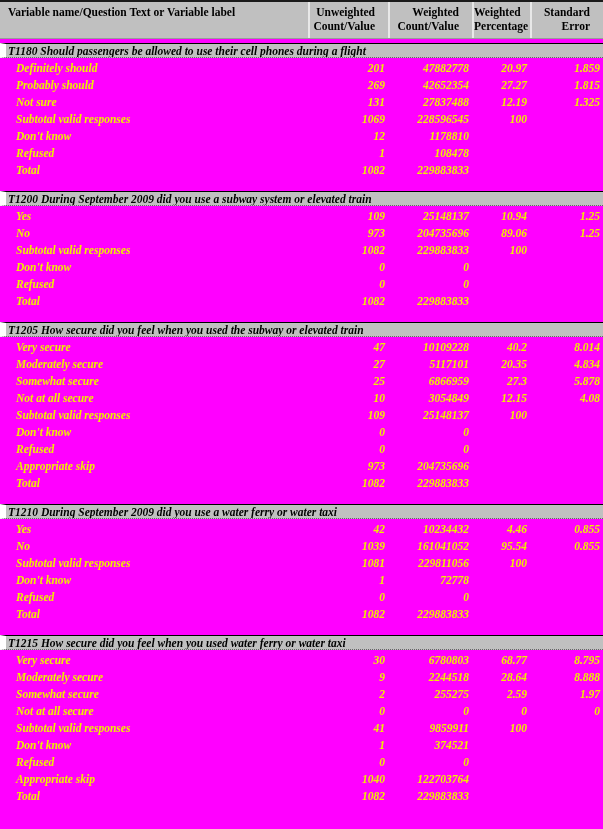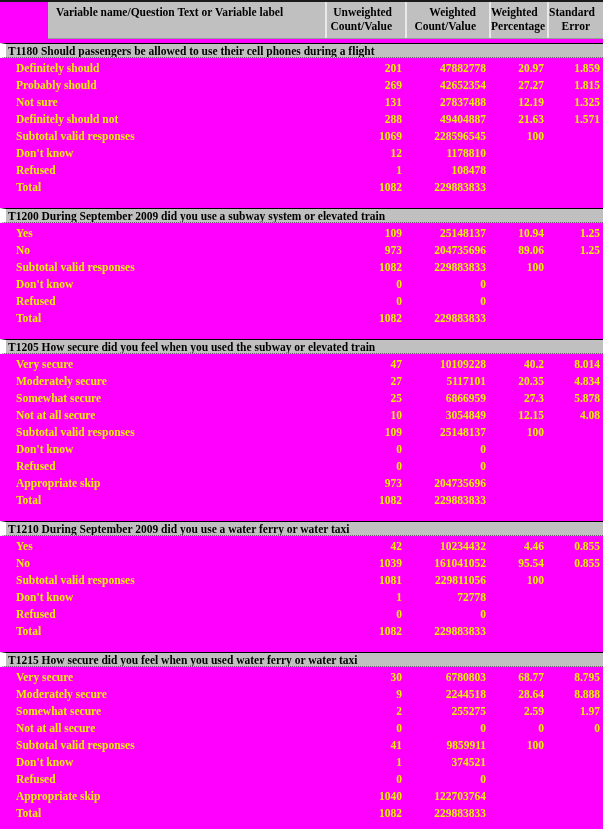--- a/index.html
+++ b/index.html
@@ -8,34 +8,34 @@
     font-family:"Liberation Serif","DejaVu Serif",serif;
   }
   .page{
     position:absolute;left:0;top:0;width:603px;height:829px;
     background:#ff00ff;border-top:2px solid #1a1a1a;box-sizing:border-box;
   }
   
   .colhead{
     display:flex;background:#c0c0c0;height:37px;box-sizing:border-box;
     border-bottom:1px solid #9a9a9a;margin-bottom:4px;
-    font-weight:bold;font-size:11.5px;color:#000;margin-left:48px;
+    font-weight:bold;font-size:11.5px;color:#000;
   }
   .colhead .hc{padding-top:3px;line-height:14px;box-sizing:border-box;}
   .hc-label{flex:1;padding-left:8px;text-align:left;}
   .hc-num{text-align:right;border-left:2px solid #e8e8e8;padding-right:13px;}
-  .w-unw{width:80px;} .w-wt{width:84px;} .w-pct{width:58px;} .w-se{width:56px;}
+  .w-unw{width:80px;} .w-wt{width:84px;} .w-pct{width:58px;} .w-se{width:73px;}
   
   .bar{
     background:#c0c0c0;height:15px;line-height:14px;box-sizing:border-box;
     border-top:1px solid #000;border-bottom:1px dotted #666;border-left:6px solid #ffffff;
     font-weight:bold;font-size:11.5px;color:#000;padding-left:2px;
     white-space:nowrap;overflow:hidden;
   }
-  .section{margin-bottom:12px;}
+  .section{margin-bottom:12px;font-style:italic;}
   .rows{padding-top:2px;}
   .row{
     display:flex;height:17px;line-height:17px;
     color:#f0ee00;font-weight:bold;font-size:11.5px;white-space:nowrap;
   }
   .c-label{flex:1;padding-left:8px;overflow:hidden;margin-left:8px;}
   .c-num{text-align:right;padding-right:3px;box-sizing:border-box;}
 </style>
 </head>
 <body>
@@ -81,27 +81,20 @@
             <div class="c-num w-se">1.815</div>
           </div>
           <div class="row">
             <div class="c-label">Not sure</div>
             <div class="c-num w-unw">131</div>
             <div class="c-num w-wt">27837488</div>
             <div class="c-num w-pct">12.19</div>
             <div class="c-num w-se">1.325</div>
           </div>
           <div class="row">
-            <div class="c-label">Definitely should not</div>
-            <div class="c-num w-unw">288</div>
-            <div class="c-num w-wt">49404887</div>
-            <div class="c-num w-pct">21.63</div>
-            <div class="c-num w-se">1.571</div>
-          </div>
-          <div class="row">
             <div class="c-label">Subtotal valid responses</div>
             <div class="c-num w-unw">1069</div>
             <div class="c-num w-wt">228596545</div>
             <div class="c-num w-pct">100</div>
             <div class="c-num w-se"></div>
           </div>
           <div class="row">
             <div class="c-label">Don't know</div>
             <div class="c-num w-unw">12</div>
             <div class="c-num w-wt">1178810</div>

